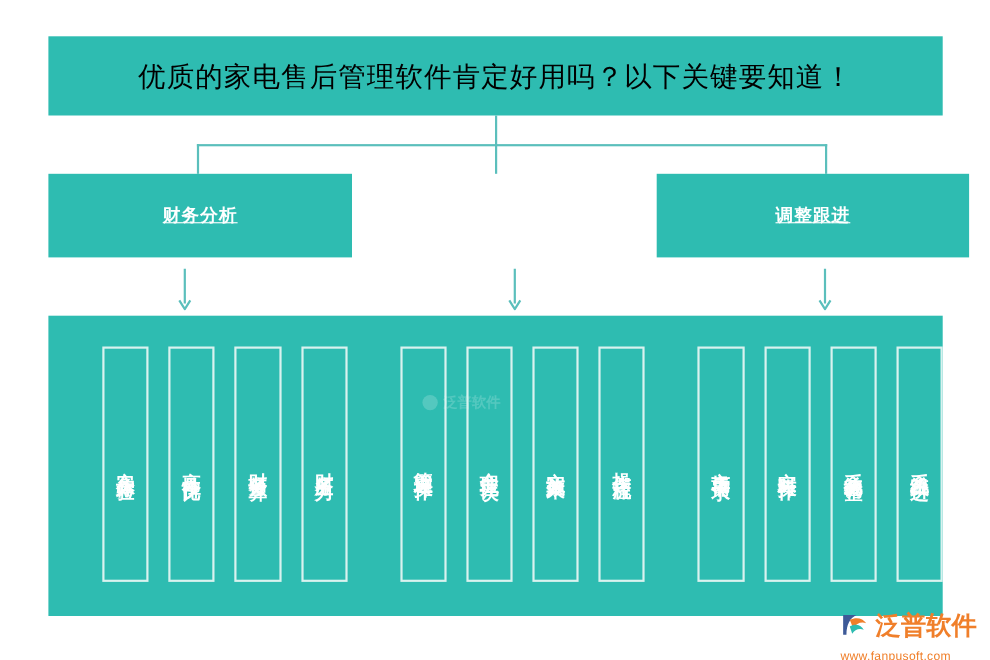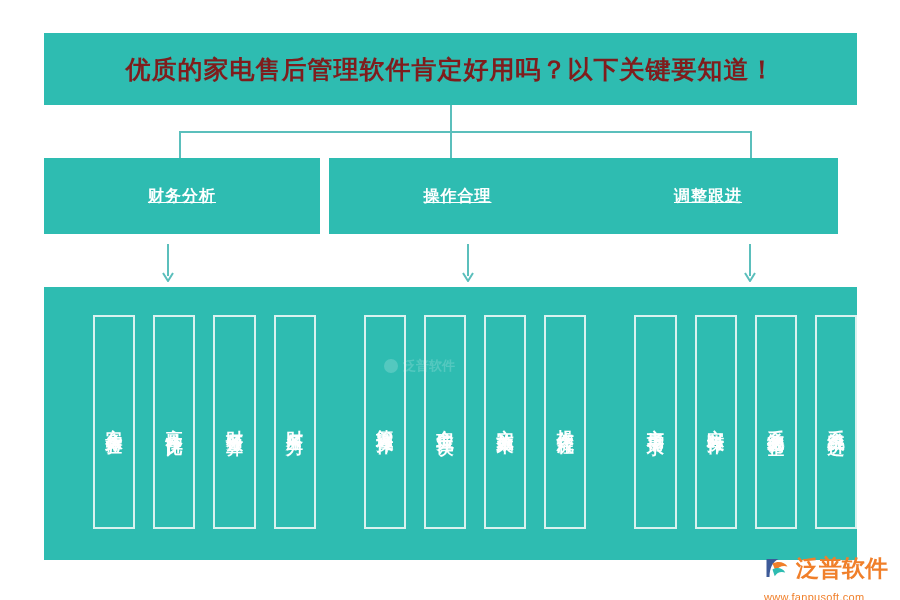--- a/index.html
+++ b/index.html
@@ -28,23 +28,23 @@
     top: 33px;
     width: 813px;
     height: 72px;
     background: #2EBCB1;
     display: flex;
     align-items: center;
     justify-content: center;
     box-sizing: border-box;
   }
   .title-text {
-    color: #7f1d1d;
+    color: #000000;
     font-size: 25px;
-    font-weight: bold;
+    font-weight: normal;
     letter-spacing: 1px;
     white-space: nowrap;
   }
 
   
   .conn {
     position: absolute;
     background: #5BBFBC;
   }
   .conn-stem {
@@ -81,21 +81,21 @@
   }
   .mid-box-label {
     color: #ffffff;
     font-size: 16px;
     font-weight: bold;
     letter-spacing: 1px;
     text-decoration: underline;
   }
   .mid-box-1 { left: 44px;  width: 276px; }
   .mid-box-2 { left: 329px; width: 257px; }
-  .mid-box-3 { left: 578px; width: 260px; }
+  .mid-box-3 { left: 597px; width: 284px; }
 
   
   .arrow {
     position: absolute;
     top: 244px;
     width: 14px;
     height: 38px;
   }
   .arrow-1 { left: 161px; }
   .arrow-2 { left: 461px; }
@@ -219,23 +219,20 @@
   </div>
 
   <div class="conn conn-stem"></div>
   <div class="conn conn-hbar"></div>
   <div class="conn conn-drop conn-drop-1"></div>
   <div class="conn conn-drop conn-drop-2"></div>
   <div class="conn conn-drop conn-drop-3"></div>
 
   <div class="mid-box mid-box-1">
     <div class="mid-box-label">财务分析</div>
-  </div>
-  <div class="mid-box mid-box-2">
-    <div class="mid-box-label">操作合理</div>
   </div>
   <div class="mid-box mid-box-3">
     <div class="mid-box-label">调整跟进</div>
   </div>
 
   <svg class="arrow arrow-1" viewBox="0 0 14 38">
     <line x1="7" y1="0" x2="7" y2="32" stroke="#5BBFBC" stroke-width="2"></line>
     <polyline points="2,29 7,37 12,29" fill="none" stroke="#5BBFBC" stroke-width="2"></polyline>
   </svg>
   <svg class="arrow arrow-2" viewBox="0 0 14 38">

